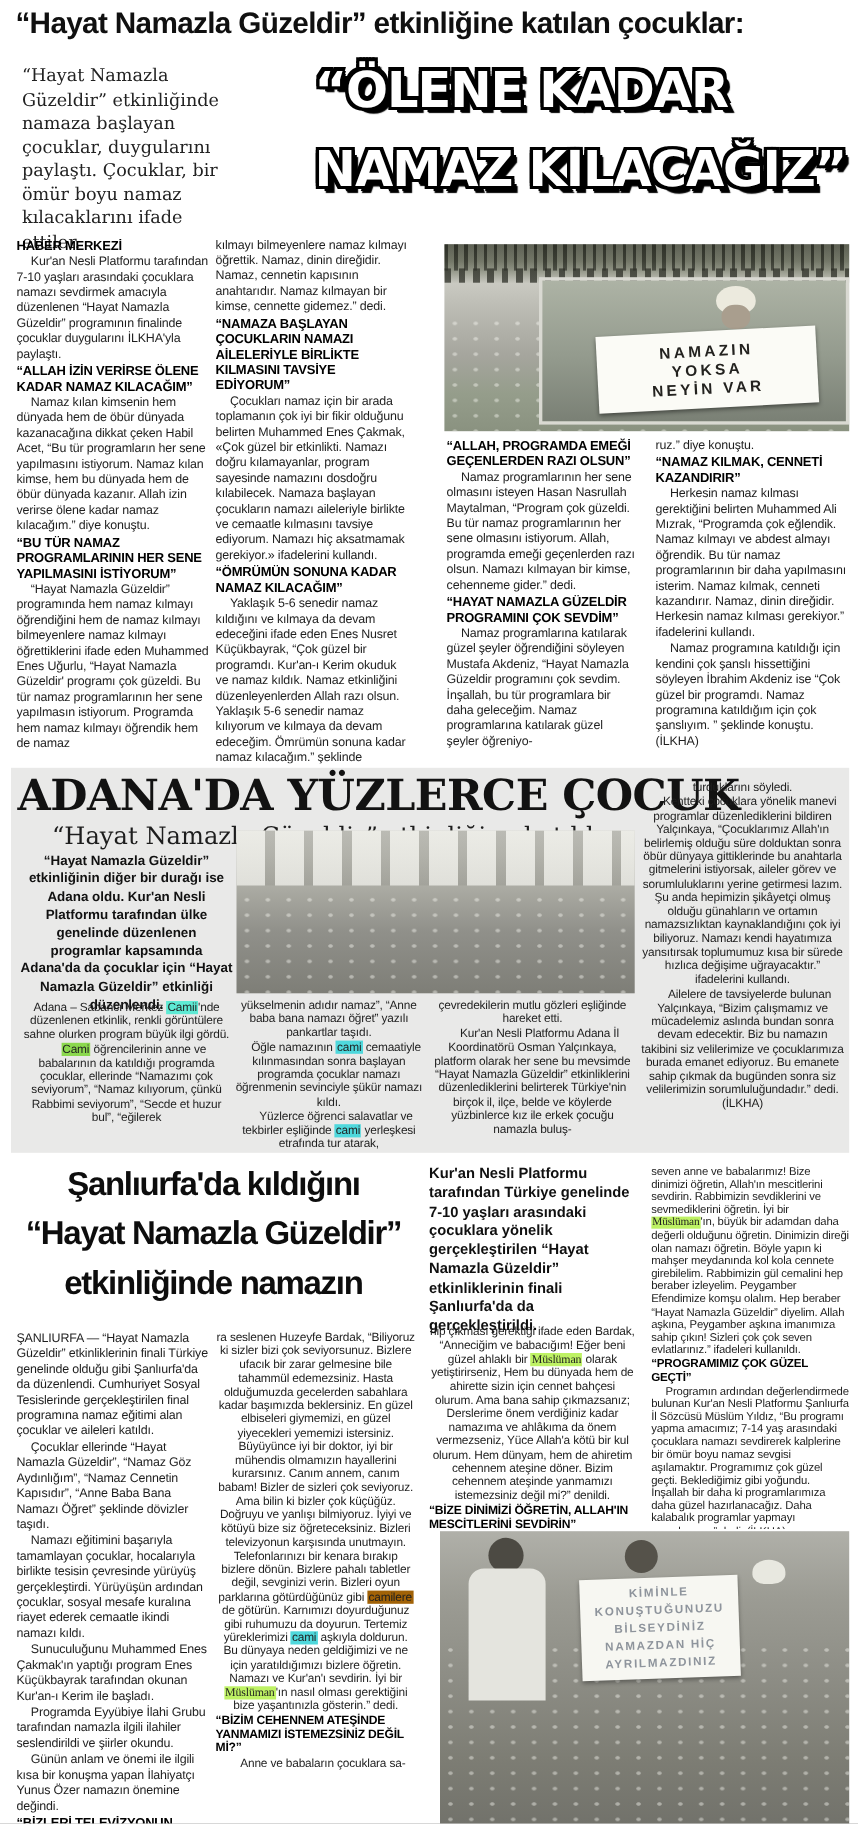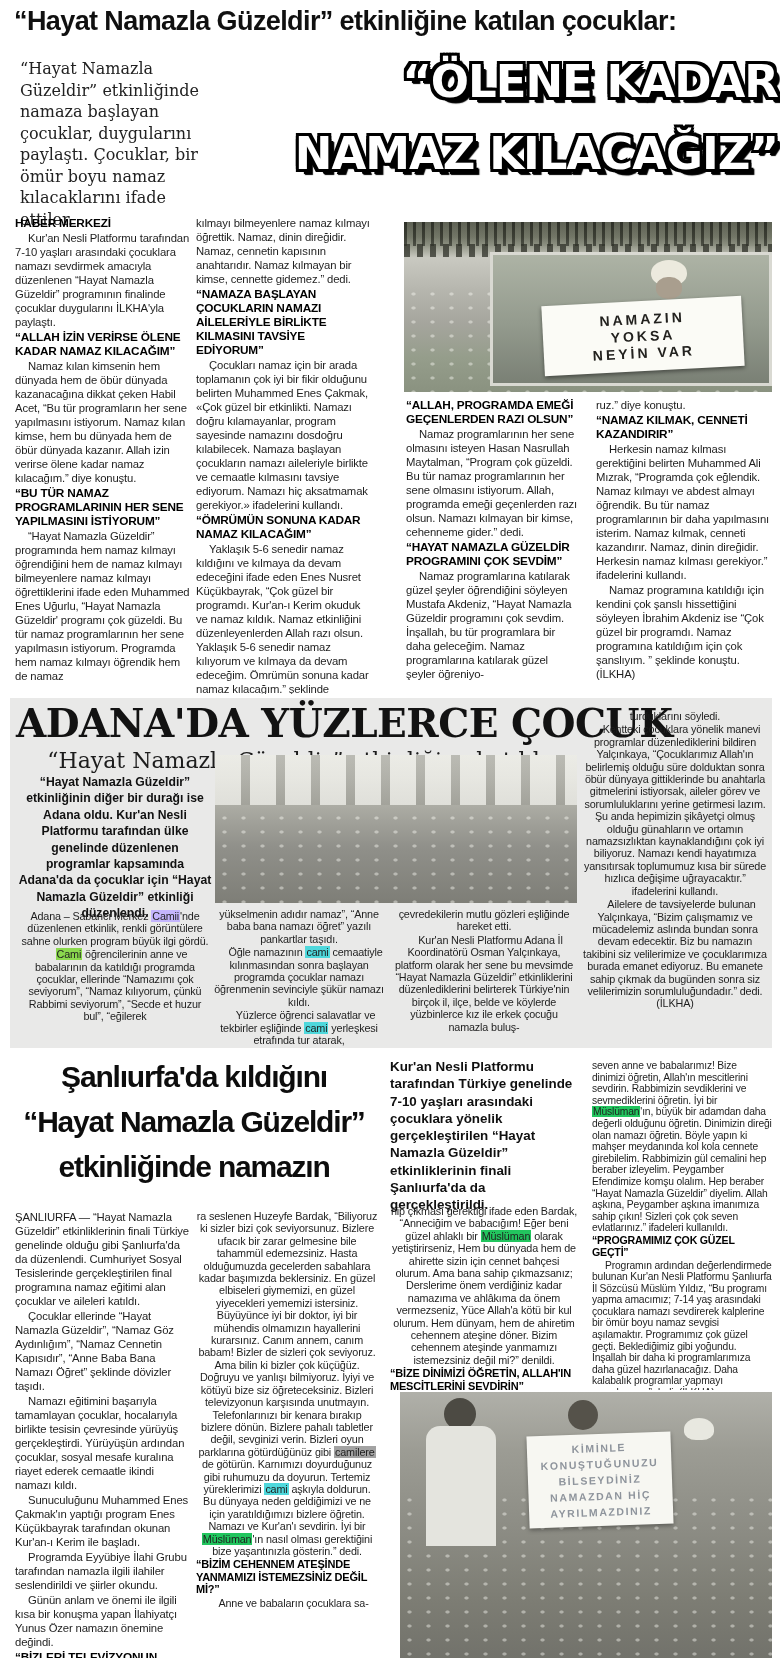--- a/index.html
+++ b/index.html
@@ -3,21 +3,21 @@
 <meta charset="utf-8">
 <style>
   html,body{margin:0;padding:0;background:#9a9a9a;}
   .page{position:relative;width:780px;height:1658px;margin:0 auto;background:#ffffff;
         overflow:hidden;font-family:"Liberation Sans",sans-serif;color:#1c1c1c;padding-left:12px;}
   
   .kicker{position:absolute;left:14px;top:6px;width:758px;font-size:27px;font-weight:bold;
           letter-spacing:-0.6px;color:#101010;}
   .lead{position:absolute;left:20px;top:58px;width:194px;font-family:"DejaVu Serif","Liberation Serif",serif;
         font-size:16px;line-height:21.5px;text-align:left;color:#222;}
-  .bighead{position:absolute;left:286px;top:46px;width:492px;text-align:right;
+  .bighead{position:absolute;left:286px;top:46px;width:492px;text-align:left;
         font-family:"DejaVu Sans","Liberation Sans",sans-serif;font-weight:bold;font-size:45px;
         line-height:72px;color:#ffffff;letter-spacing:-1px;
         text-shadow:-3px -3px 0 #000,3px -3px 0 #000,-3px 3px 0 #000,3px 3px 0 #000,
                     -3px 0 0 #000,3px 0 0 #000,0 -3px 0 #000,0 3px 0 #000,5px 5px 0 #000,6px 6px 1px #000;}
   .bighead div{white-space:nowrap;}
   
   .col{position:absolute;overflow:hidden;}
   .col p{margin:0 0 1px 0;}
   .col p.body{font-size:11.3px;line-height:14px;letter-spacing:-0.15px;color:#1e1e1e;}
   .col p.sub{font-size:11.8px;line-height:14px;font-weight:bold;letter-spacing:-0.2px;color:#000;}
@@ -85,25 +85,25 @@
        font-size:30px;line-height:45px;letter-spacing:-1.2px;color:#0d0d0d;}
   .surfa-head div{white-space:nowrap;}
   .surfa-intro{position:absolute;left:390px;top:1058px;width:190px;font-weight:bold;
        font-size:13.4px;line-height:17.3px;color:#101010;}
   #a3c1{left:15px;top:1210px;width:176px;height:448px;}
   #a3c2{left:196px;top:1210px;width:182px;height:448px;}
   #a3c3{left:390px;top:1205px;width:188px;height:186px;}
   #a3c4{left:592px;top:1060px;width:180px;height:330px;}
   
   .hl{padding:0 1px;}
-  .hl-orange{background:#c4b5fd;}
+  .hl-orange{background:#5eead4;}
   .hl-green{background:#8bd84e;}
   .hl-cyan{background:#4fd8dc;}
-  .hl-pink{background:#a3a3a3;}
-  .hl-yellow{background:#22c55e;}
+  .hl-pink{background:#a16207;}
+  .hl-yellow{background:#bef264;font-family:Liberation Serif, serif;}
 </style>
 </head>
 <body>
 
 <div class="page">
 
   <div class="kicker">“Hayat Namazla Güzeldir” etkinliğine katılan çocuklar:</div>
   <div class="lead">“Hayat Namazla Güzeldir” etkinliğinde namaza başlayan çocuklar, duygularını paylaştı. Çocuklar, bir ömür boyu namaz kılacaklarını ifade ettiler.</div>
   <div class="bighead">
       <div>“ÖLENE KADAR</div>

